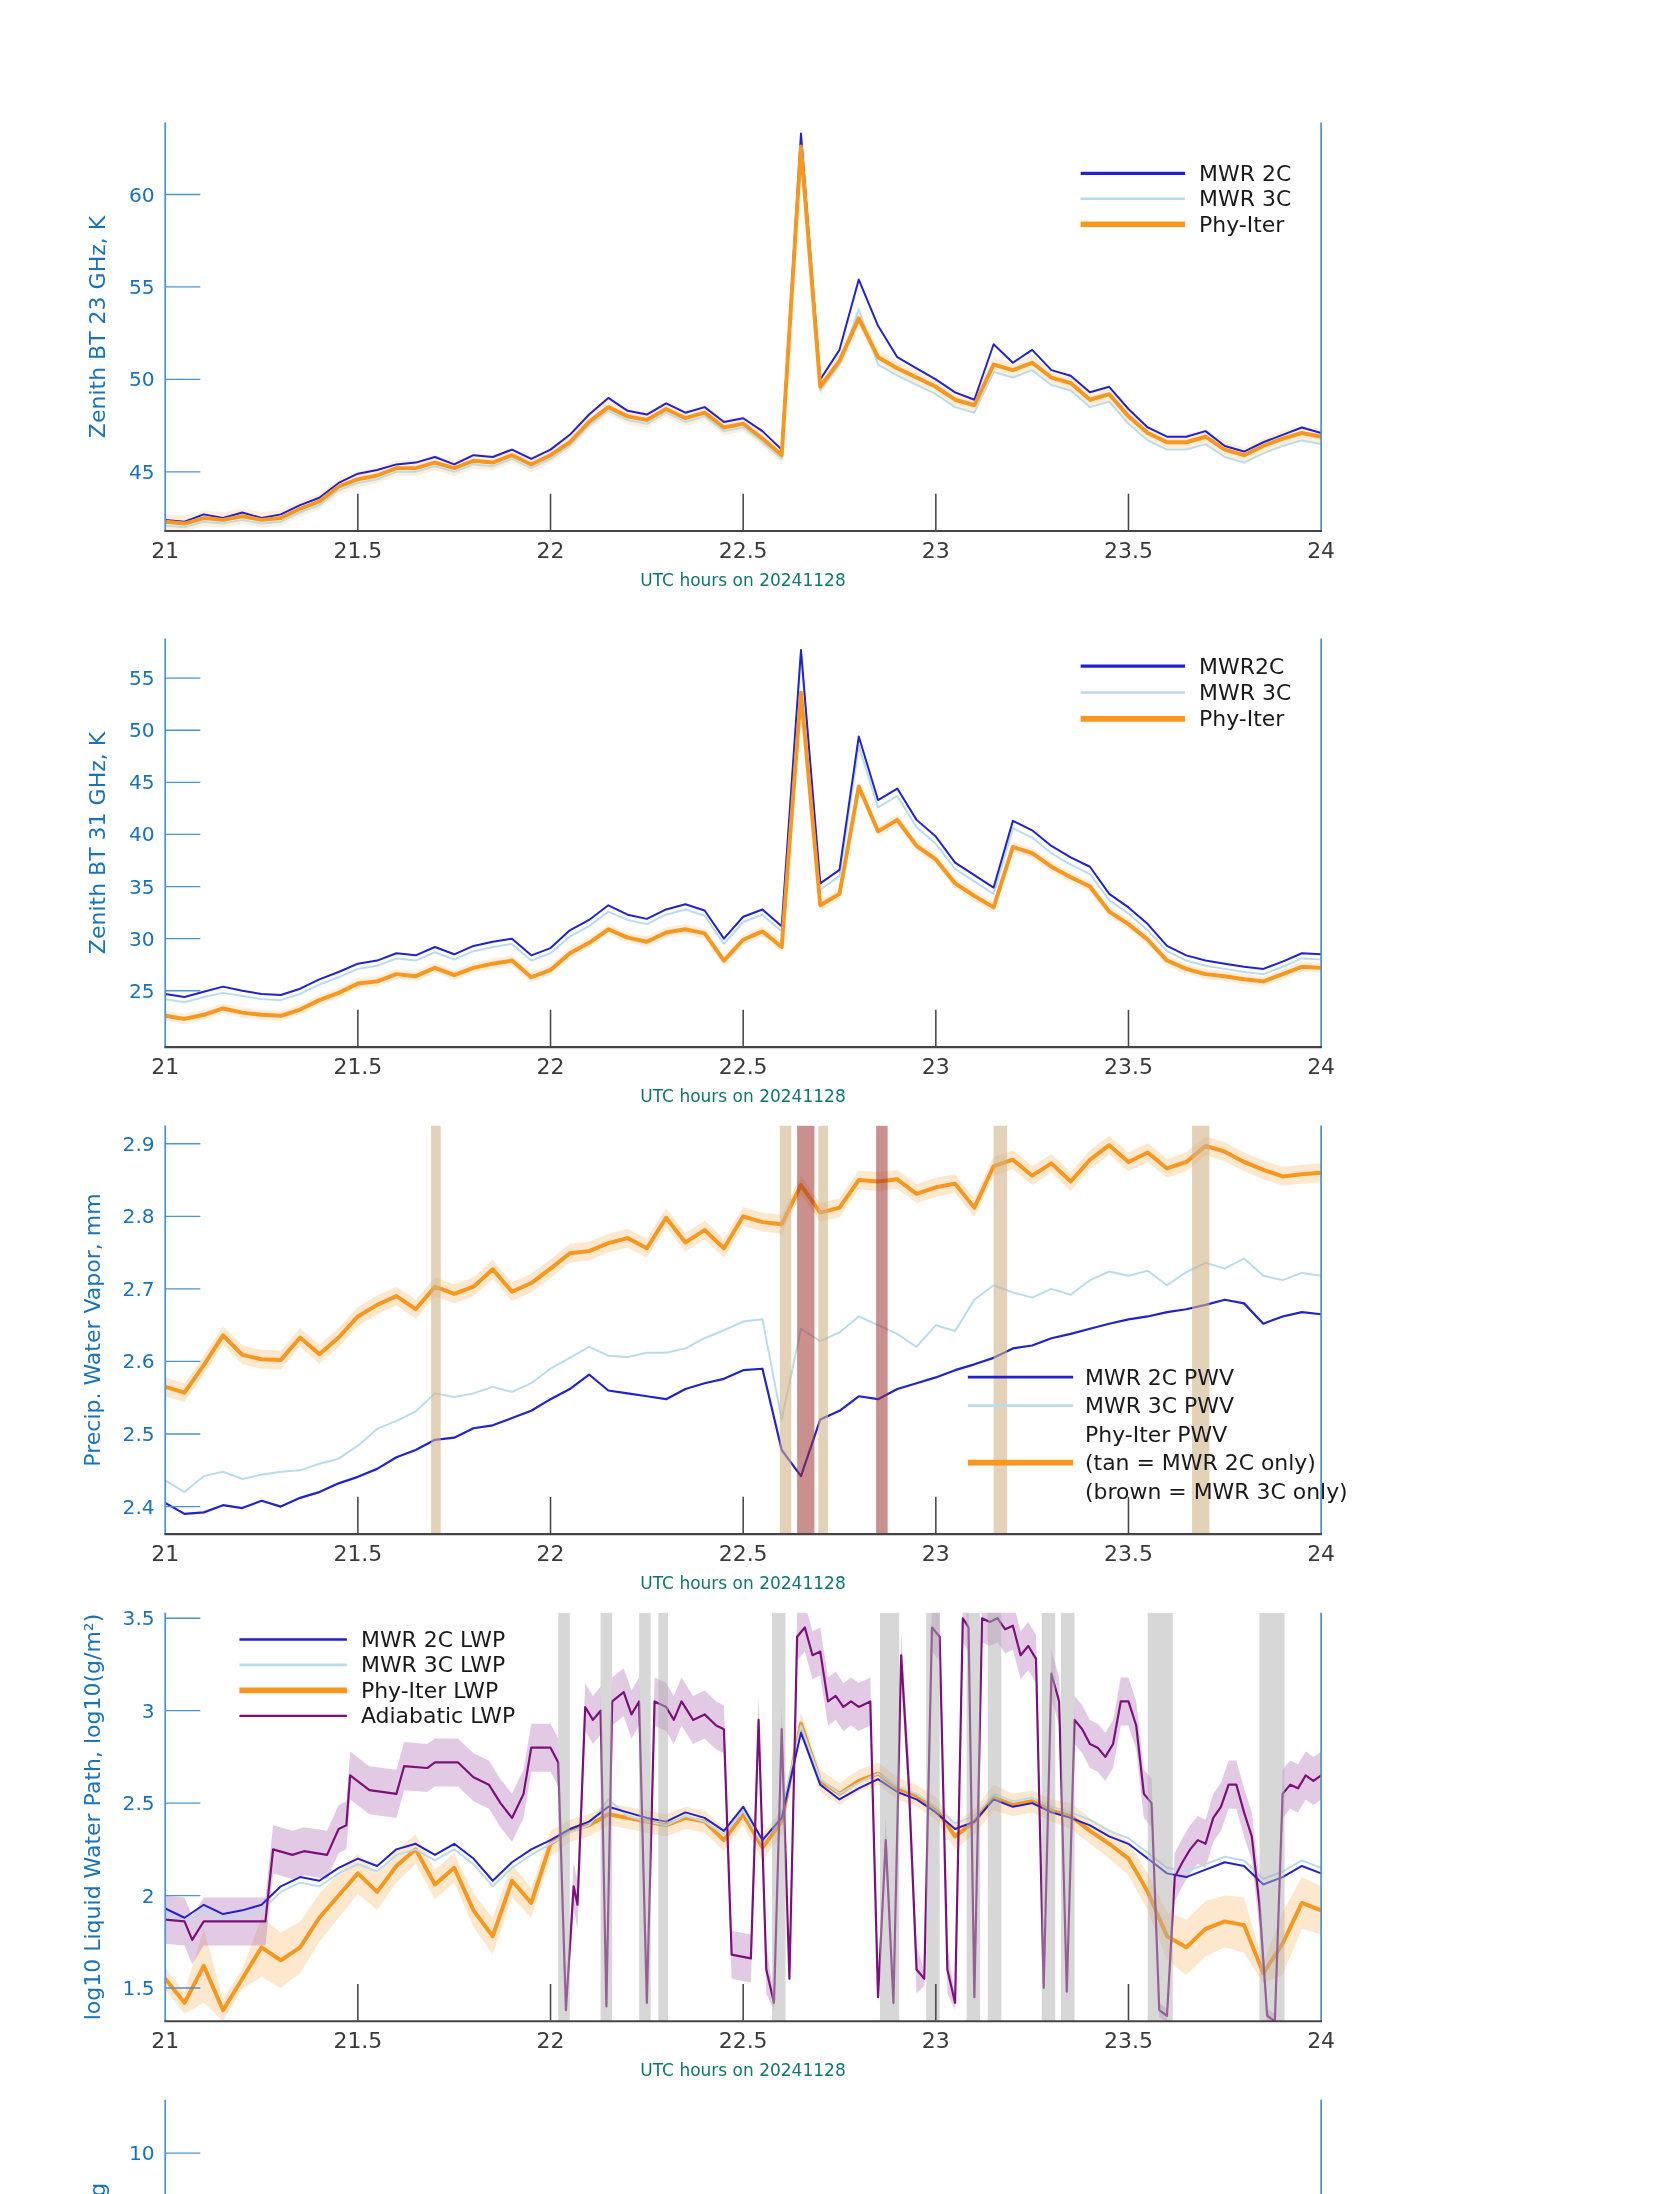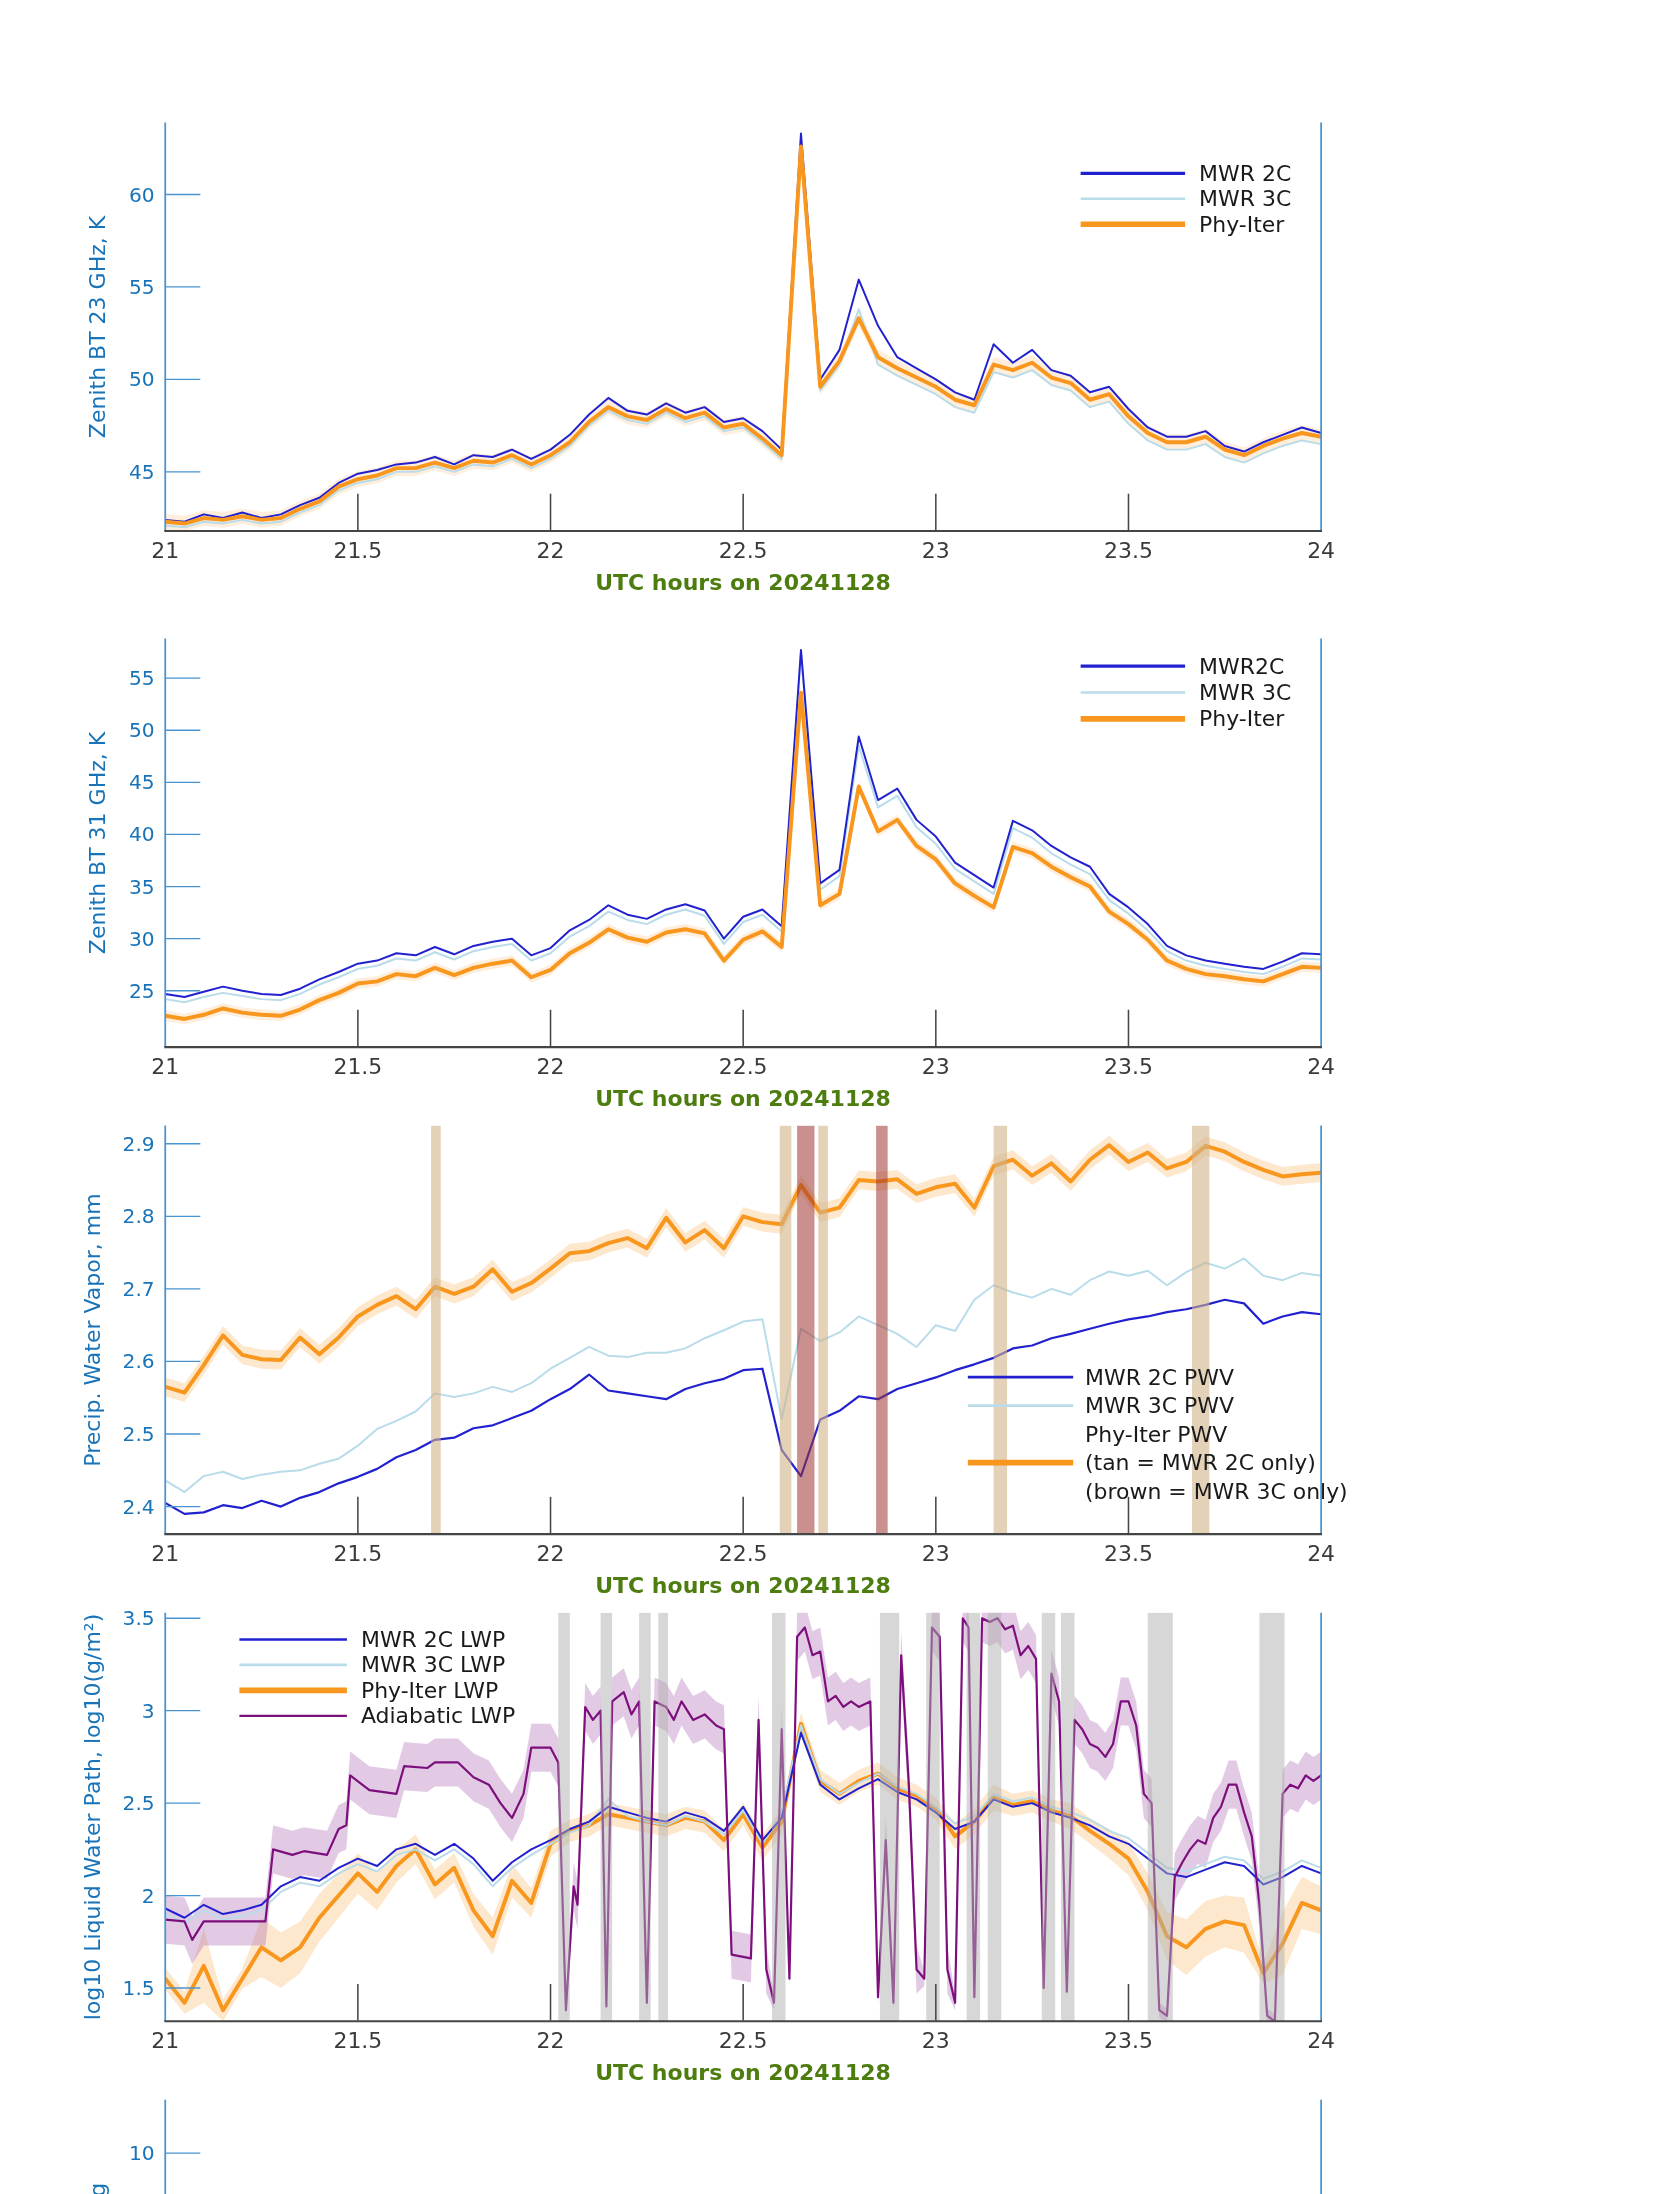--- a/index.html
+++ b/index.html
@@ -1,22 +1,22 @@
 <!DOCTYPE html>
 <html style="font-size:7px"><head>
 <meta charset="utf-8">
 <style>
   html,body{margin:0;padding:0;background:#ffffff;}
   body{width:1679px;height:2633px;position:relative;font-family:"DejaVu Sans",sans-serif;}
   .fig{position:absolute;left:0;top:0;width:1679px;height:2633px;background:#ffffff;overflow:hidden;}
   #chart-svg{position:absolute;left:0;top:0;}
   .ylabel{position:absolute;color:#1873b8;font-size:22px;white-space:nowrap;
           transform:translate(-50%,-50%) rotate(-90deg);}
-  .xtitle{position:absolute;color:#4d7c0f;font-size:22px;white-space:nowrap;
-          transform:translate(-50%,0);font-weight:bold;}
+  .xtitle{position:absolute;color:#0f766e;font-size:17px;white-space:nowrap;
+          transform:translate(-50%,0);}
 </style>
 </head>
 <body>
 
 <div class="fig">
   <svg id="chart-svg" width="1679" height="2633" viewBox="0 0 3825 6000">
       <defs>
         <clipPath id="clip0">
           <rect x="376" y="279" width="2634" height="931"></rect>
         </clipPath>

